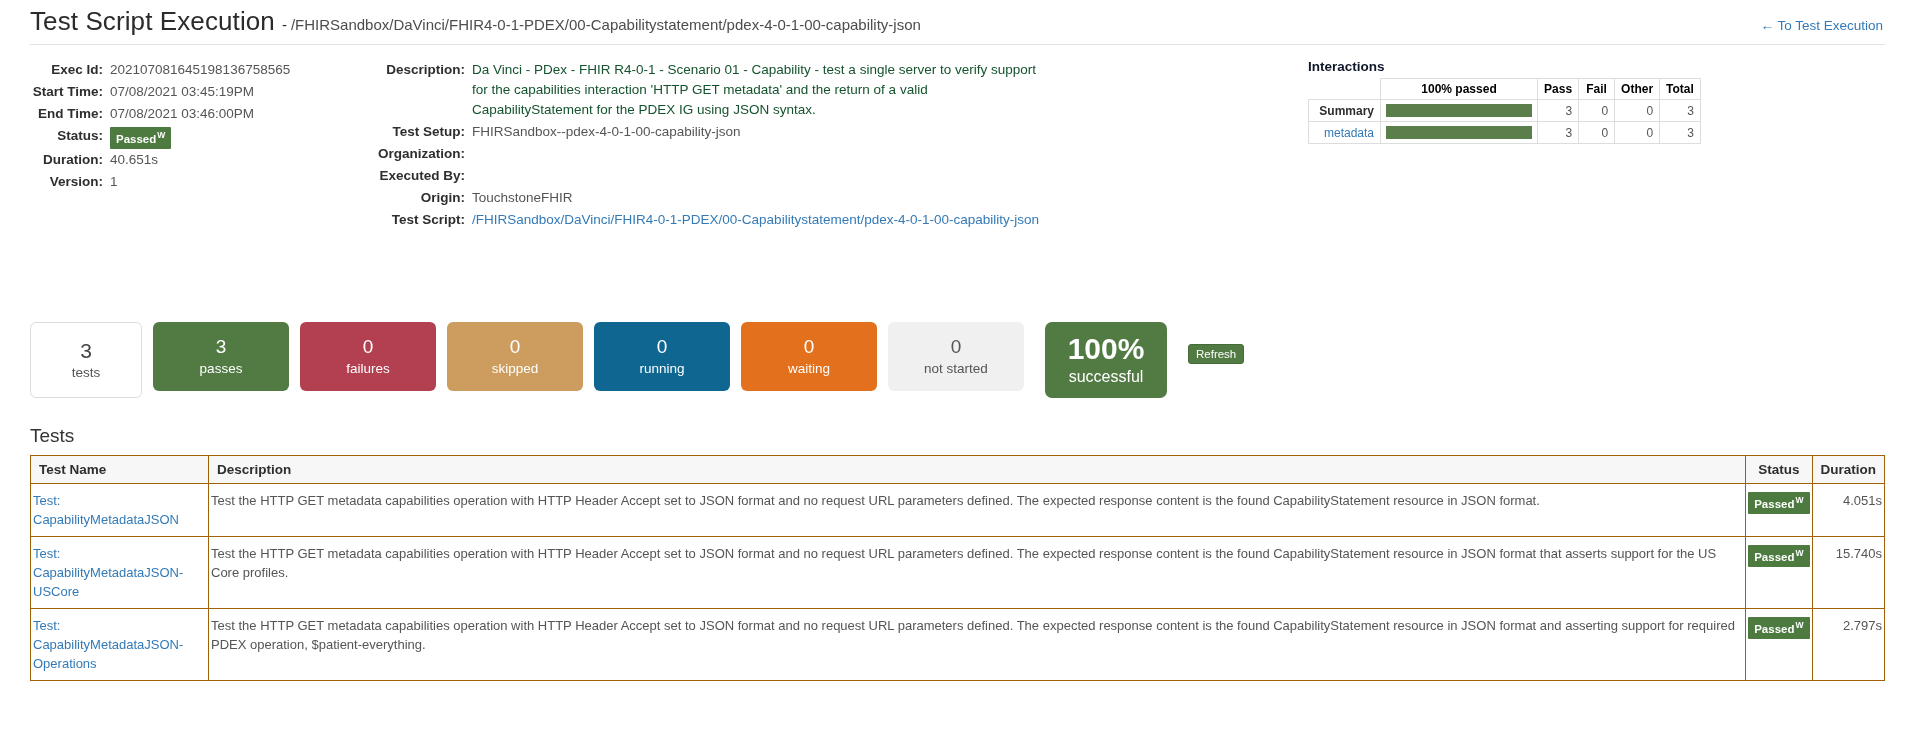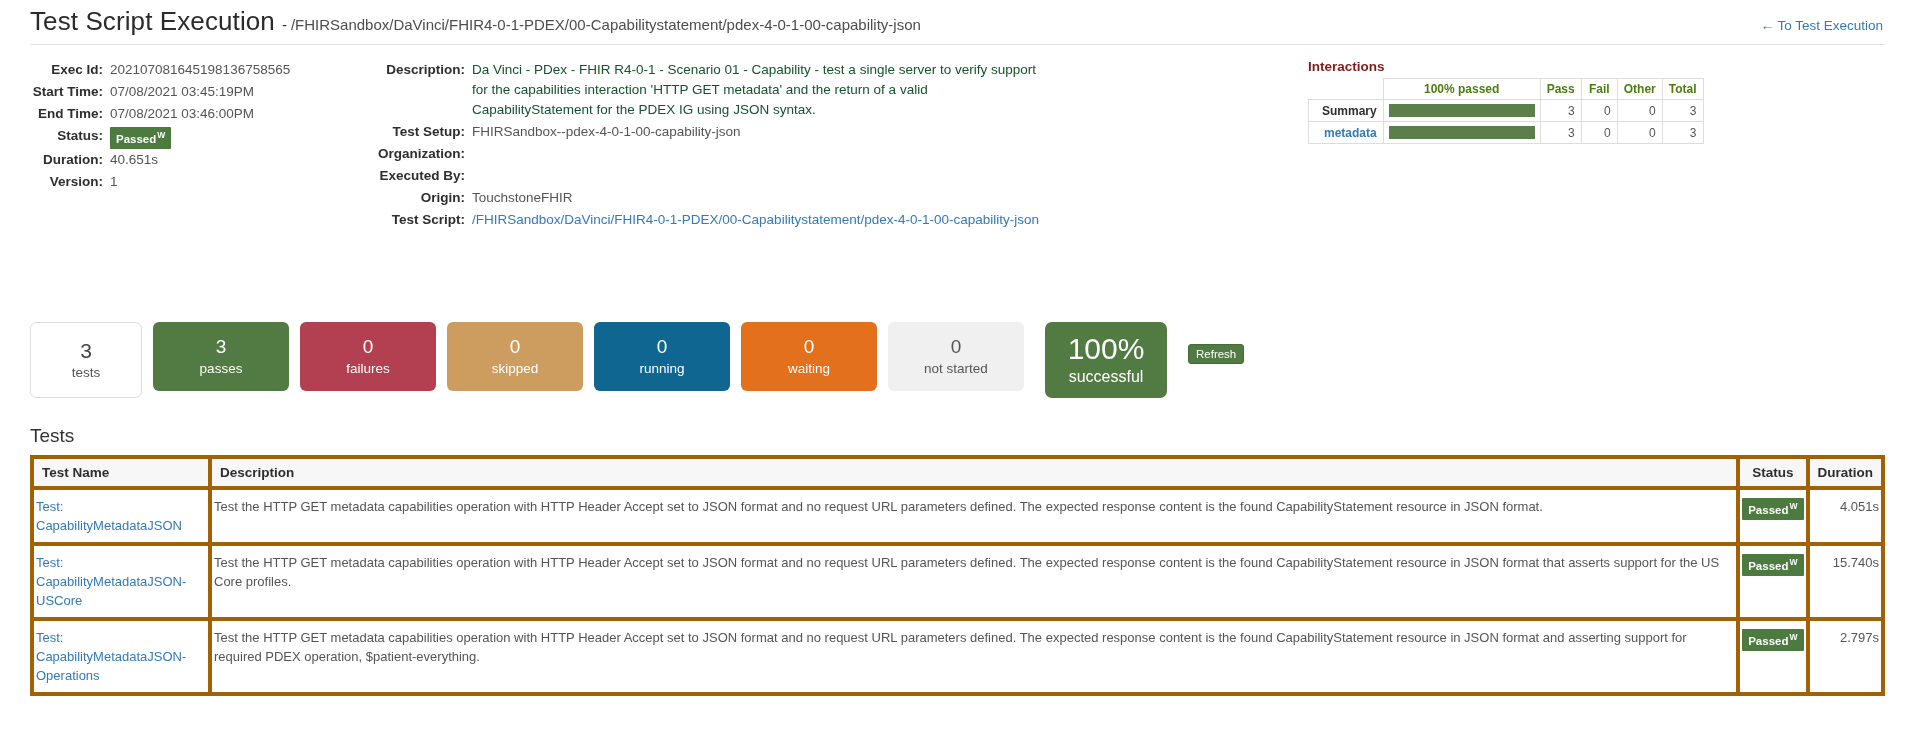--- a/index.html
+++ b/index.html
@@ -62,32 +62,32 @@
   .badge-passed {
     display: inline-block; background: #4c7a3f; color: #ffffff;
     font-size: 11.5px; font-weight: bold; line-height: 1;
     padding: 4px 6px 4px 6px; border-radius: 1px; position: relative; top: 1px;
   }
   .badge-passed sup { font-size: 8.5px; font-weight: bold; margin-left: 1px; vertical-align: super; }
 
   
   .interactions { position: absolute; left: 1308px; top: 5px; }
   .interactions-title {
-    font-size: 13.5px; font-weight: bold; color: #7f1d1d; margin-bottom: 4px;
+    font-size: 13.5px; font-weight: bold; color: #0f172a; margin-bottom: 4px;
   }
   table.inter {
     border-collapse: collapse; font-size: 12px; background: #ffffff;
   }
   table.inter th, table.inter td {
     border: 1px solid #dddddd; padding: 3px 6px; white-space: nowrap;
   }
-  table.inter th { font-weight: bold; color: #4d7c0f; text-align: center; }
+  table.inter th { font-weight: bold; color: #000000; text-align: center; }
   table.inter th.blank { border-top-color: #ffffff; border-left-color: #ffffff; }
   table.inter td.rowlabel { font-weight: bold; text-align: right; color: #2e2e2e; }
-  table.inter td.rowlabel.link { font-weight: bold; color: #337ab7; cursor: pointer; padding-left: 15px; }
+  table.inter td.rowlabel.link { font-weight: normal; color: #337ab7; cursor: pointer; padding-left: 15px; }
   table.inter td.num { text-align: right; color: #555555; width: 36px; }
   .bar-cell { width: 150px; padding: 4px 5px !important; }
   .bar-outer { width: 146px; height: 13px; background: #ffffff; }
   .bar-inner { height: 13px; background: #5a7f4a; }
 
   
   .stats { position: absolute; left: 30px; top: 322px; display: flex; align-items: flex-start; }
   .stat {
     width: 136px; height: 69px; border-radius: 6px; margin-right: 11px;
     display: flex; flex-direction: column; align-items: center; justify-content: center;
@@ -99,38 +99,38 @@
   .stat.tests .num { font-size: 21px; color: #444444; }
   .stat.passes { background: #517b43; }
   .stat.failures { background: #b24051; }
   .stat.skipped { background: #cd9c5f; }
   .stat.running { background: #0f6690; }
   .stat.waiting { background: #e2701d; }
   .stat.notstarted { background: #f0f0f0; color: #555555; }
   .stat.percent {
     background: #517b43; width: 122px; height: 76px; margin-left: 10px; border-radius: 7px;
   }
-  .stat.percent .num { font-size: 30px; font-weight: normal; line-height: 34px; }
+  .stat.percent .num { font-size: 30px; font-weight: bold; line-height: 34px; }
   .stat.percent .lbl { font-size: 16px; line-height: 22px; }
   .refresh-btn {
     margin-left: 10px; margin-top: 22px; background: #517b43; color: #ffffff;
     border: 1px solid #446b38; border-radius: 3px; font-size: 11.5px;
     padding: 3px 7px; cursor: pointer; font-family: "Liberation Sans", sans-serif;
   }
 
   
   .tests-heading {
     position: absolute; left: 30px; top: 425px; font-size: 19px; color: #333333;
   }
   .tests-table-wrap { position: absolute; left: 30px; top: 455px; width: 1855px; }
   table.tests {
     border-collapse: collapse; width: 1855px; font-size: 13px; background: #ffffff;
   }
   table.tests th, table.tests td {
-    border: 4px solid #a16207; vertical-align: top;
+    border: 1px solid #a16207; vertical-align: top;
   }
   table.tests thead th {
     background: #f7f7f7; font-weight: bold; color: #2e2e2e; text-align: left;
     padding: 6px 8px; font-size: 13.5px;
   }
   table.tests thead th.c { text-align: center; }
   table.tests td { padding: 7px 2px; color: #555555; line-height: 19px; }
   td.col-name { width: 178px; }
   td.col-name .link { display: block; line-height: 19px; }
   td.col-desc { }

